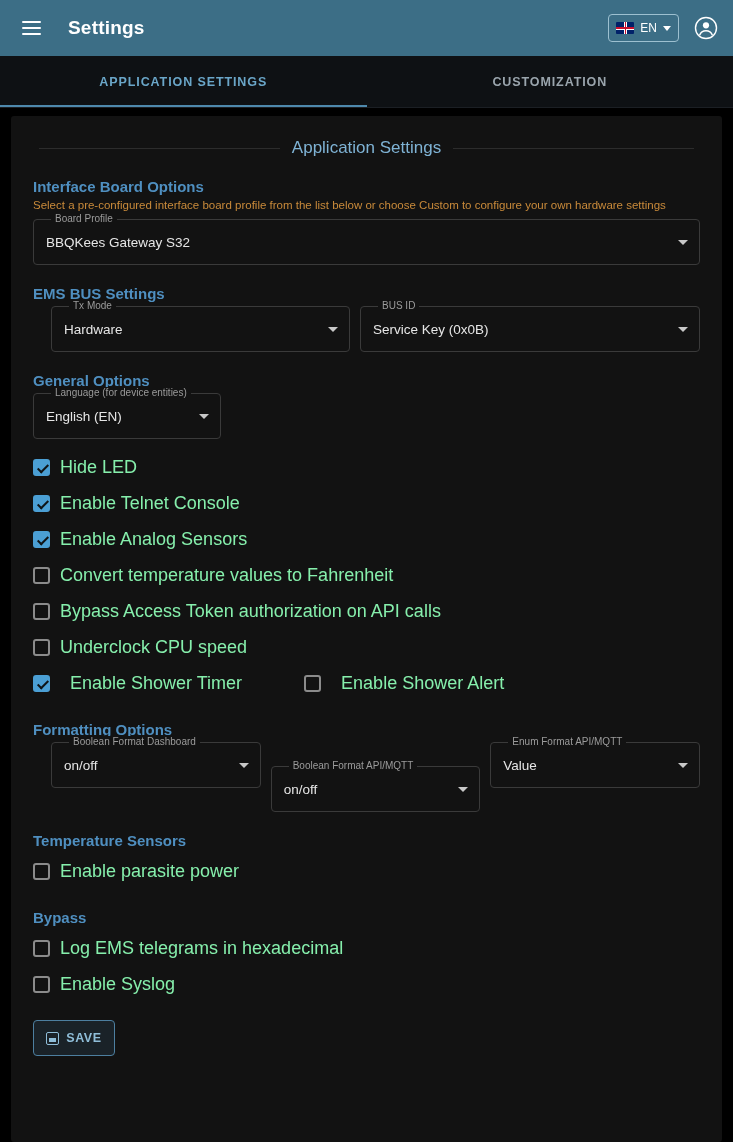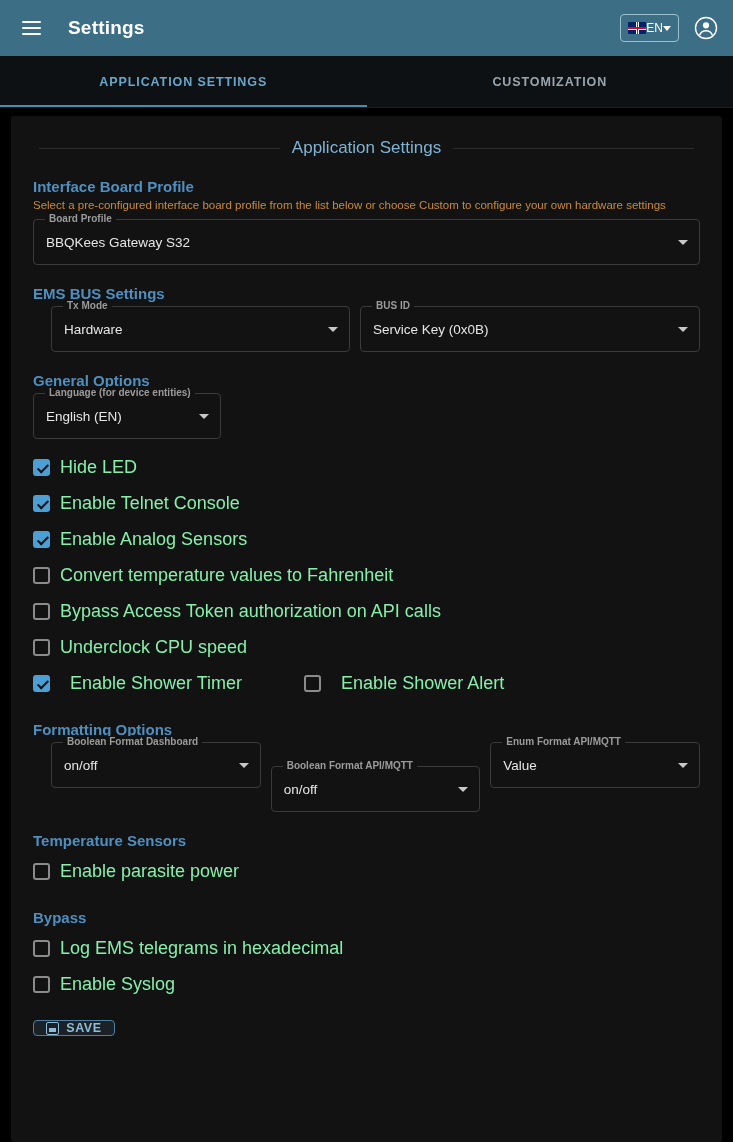--- a/index.html
+++ b/index.html
@@ -46,20 +46,21 @@
     margin-left: 20px;
     letter-spacing: 0.2px;
   }
   .appbar-spacer { flex: 1; }
   .lang-btn {
     border: 1px solid #9dc0d0;
     border-radius: 4px;
     height: 28px;
     display: flex;
     align-items: center;
+    gap: 6px;
     padding: 0 7px;
     color: #ffffff;
     font-size: 12px;
     cursor: pointer;
   }
   .flag {
     width: 18px; height: 12px;
     position: relative;
     background: #012169;
     border-radius: 1px;
@@ -176,27 +177,26 @@
     height: 46px;
     display: flex;
     align-items: center;
     padding: 0 12px;
     background: transparent;
     cursor: pointer;
   }
   .field .label {
     position: absolute;
     top: -7px;
-    left: 11px;
+    left: 17px;
     background: #121212;
     padding: 0 4px;
     font-size: 10px;
     color: #9b9b9b;
     white-space: nowrap;
-    font-weight: bold;
   }
   .field .value {
     color: #e6e6e6;
     font-size: 13.5px;
   }
   .field .arrow {
     position: absolute;
     right: 11px;
     top: 50%;
     margin-top: -2px;
@@ -239,21 +239,21 @@
     transform: rotate(45deg);
   }
   .check-label {
     color: #86efac;
     font-size: 18px;
   }
   .gap-right { margin-right: 52px; }
   
   .save-btn {
     margin: 18px 0 16px 4px;
-    height: 16px;
+    height: 36px;
     width: 82px;
     border: 1px solid #4d7fa0;
     border-radius: 4px;
     background: #1a2228;
     color: #8fbdd8;
     font-size: 12.5px;
     font-weight: bold;
     letter-spacing: 0.6px;
     display: flex;
     align-items: center;
@@ -315,21 +315,21 @@
   </div>
 
   <div class="content">
 
     <div class="page-title-wrap">
       <div class="rule"></div>
       <div class="page-title">Application Settings</div>
       <div class="rule"></div>
     </div>
 
-    <div class="section-title">Interface Board Profile</div>
+    <div class="section-title">Interface Board Options</div>
     <div class="hint">Select a pre-configured interface board profile from the list below or choose Custom to configure your own hardware settings</div>
     <div class="row-fields">
       <div class="field">
         <span class="label">Board Profile</span>
         <span class="value">BBQKees Gateway S32</span>
         <span class="arrow"></span>
       </div>
     </div>
 
     <div class="section-title spaced">EMS BUS Settings</div>

